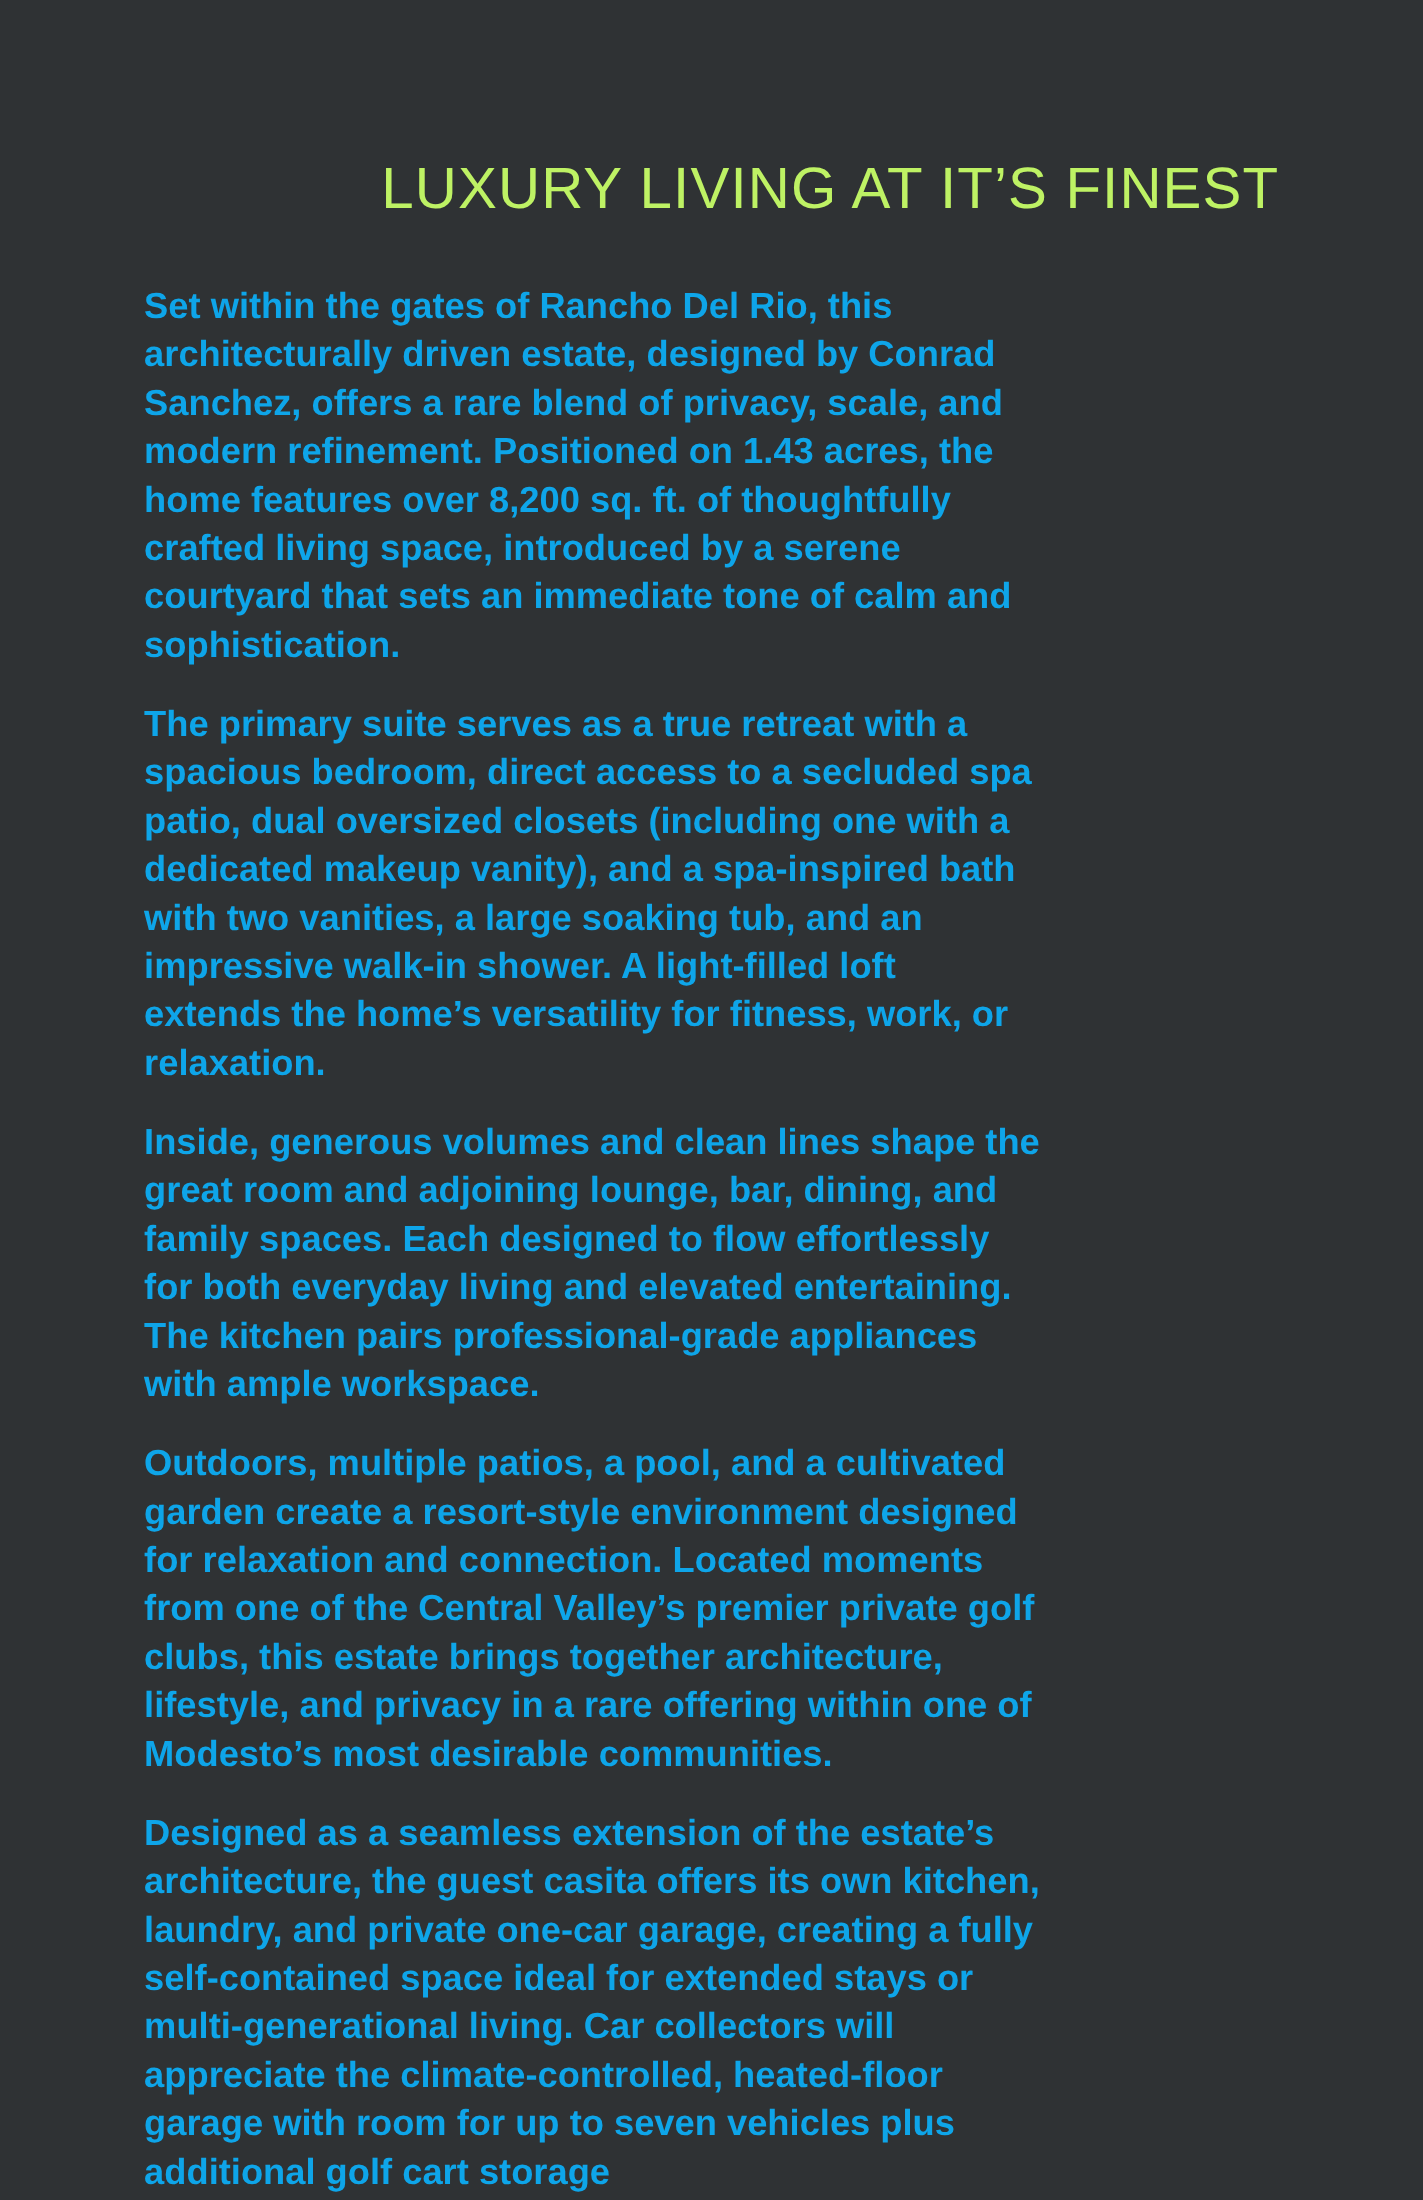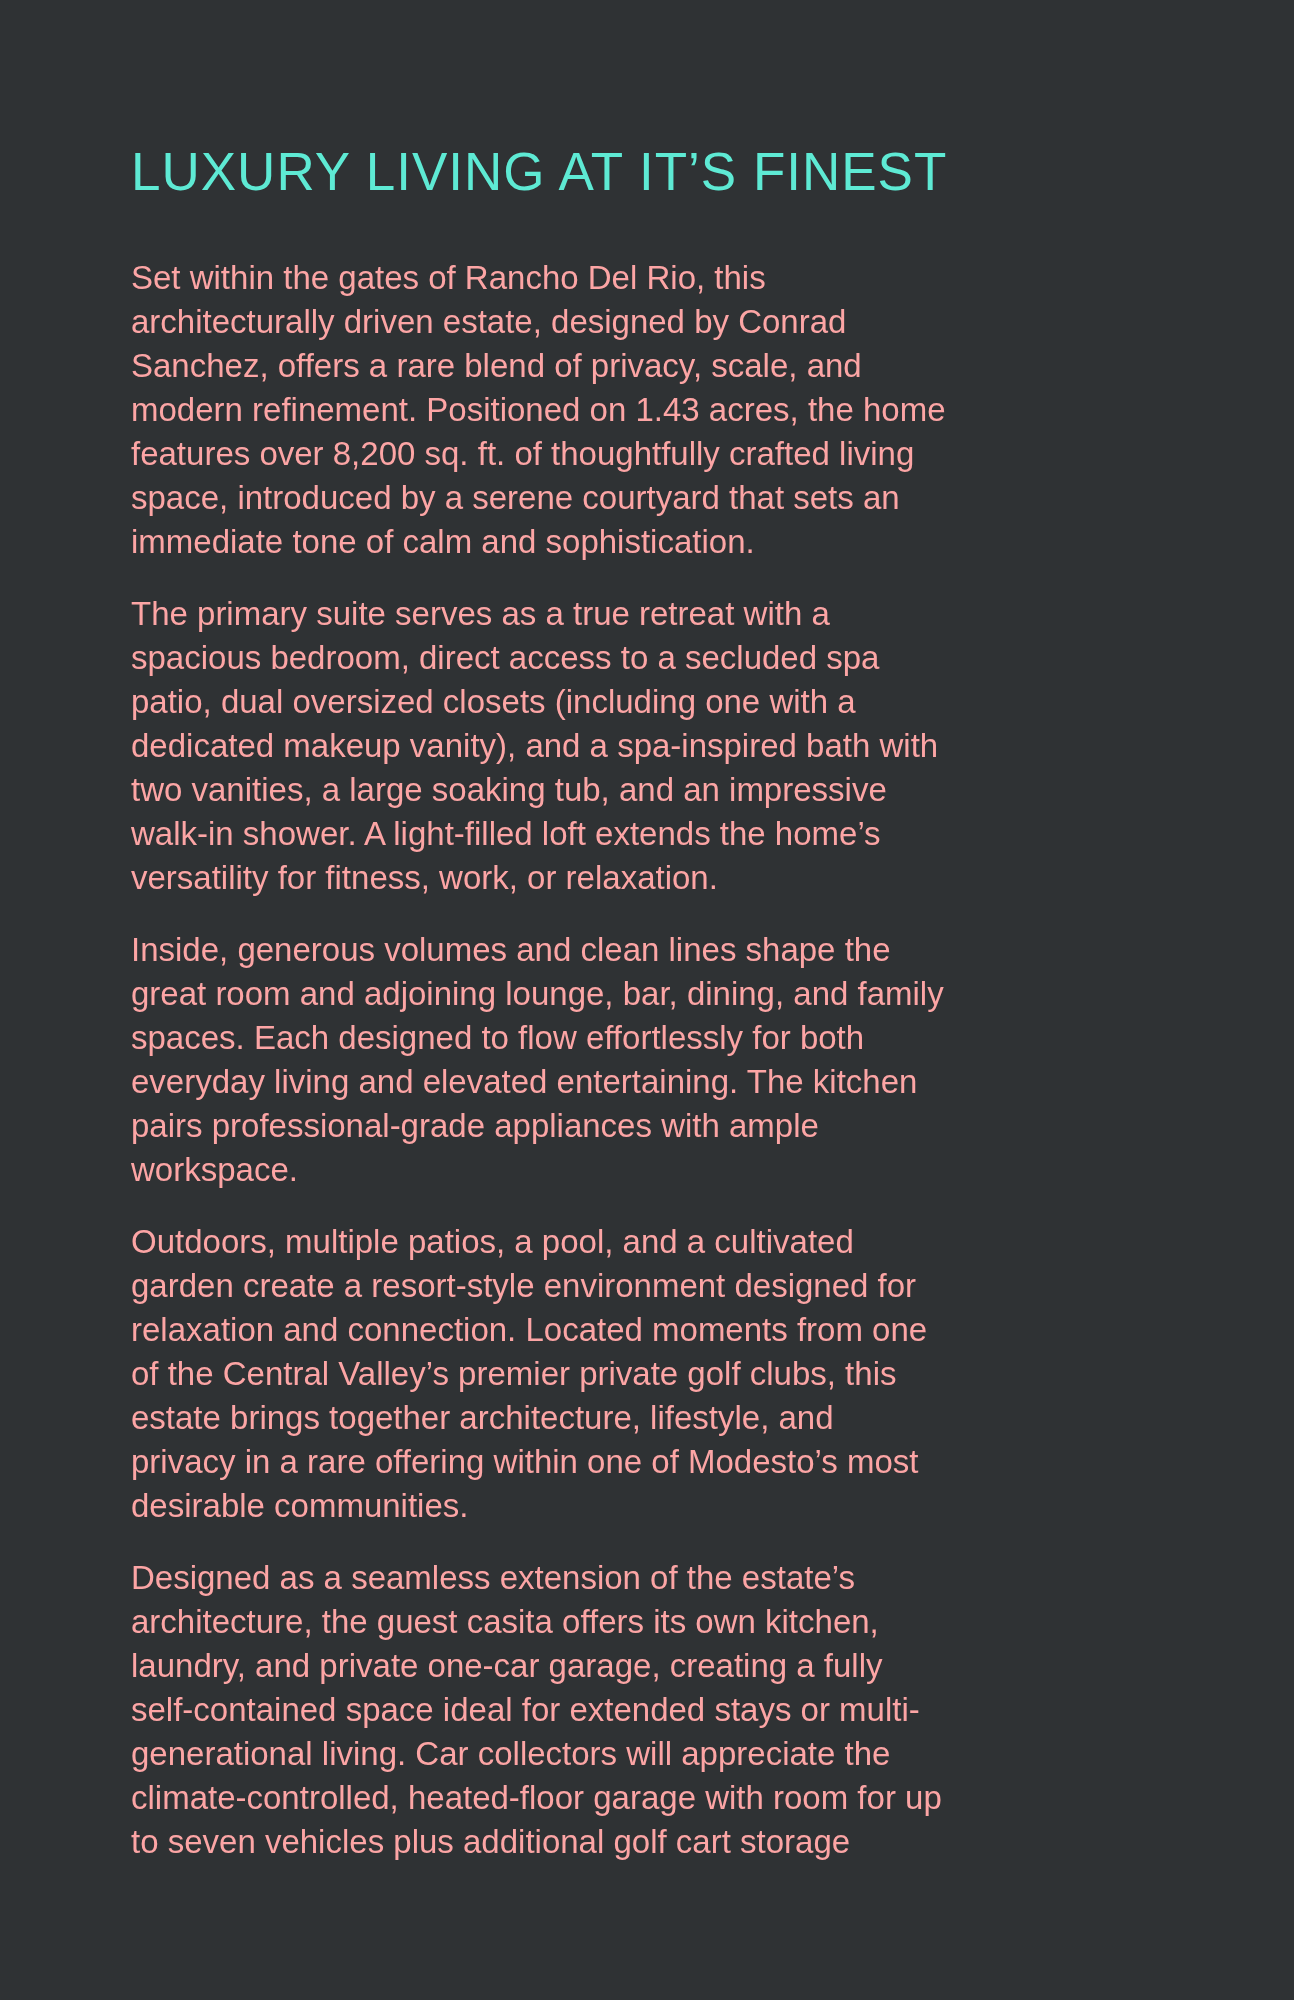--- a/index.html
+++ b/index.html
@@ -19,34 +19,34 @@
     width: 1032px;
     margin: 0 131px;
     padding-top: 145px;
   }
   .title {
     margin: 0;
     font-size: 53px;
     font-weight: 400;
     line-height: 1;
     letter-spacing: 1px;
-    text-align: left;
-    color: #5eead4;
+    text-align: right;
+    color: #bef264;
     white-space: nowrap;
   }
   .body-text {
     margin-top: 58px;
     max-width: 815px;
   }
   .body-text p {
     margin: 0 0 28px 0;
     font-size: 33px;
     line-height: 44px;
-    font-weight: 400;
-    color: #fca5a5;
+    font-weight: 700;
+    color: #0ea5e9;
   }
   .body-text p:last-child {
     margin-bottom: 0;
   }
 </style>
 </head>
 <body>
 
 <div class="page">
   <div class="content">

